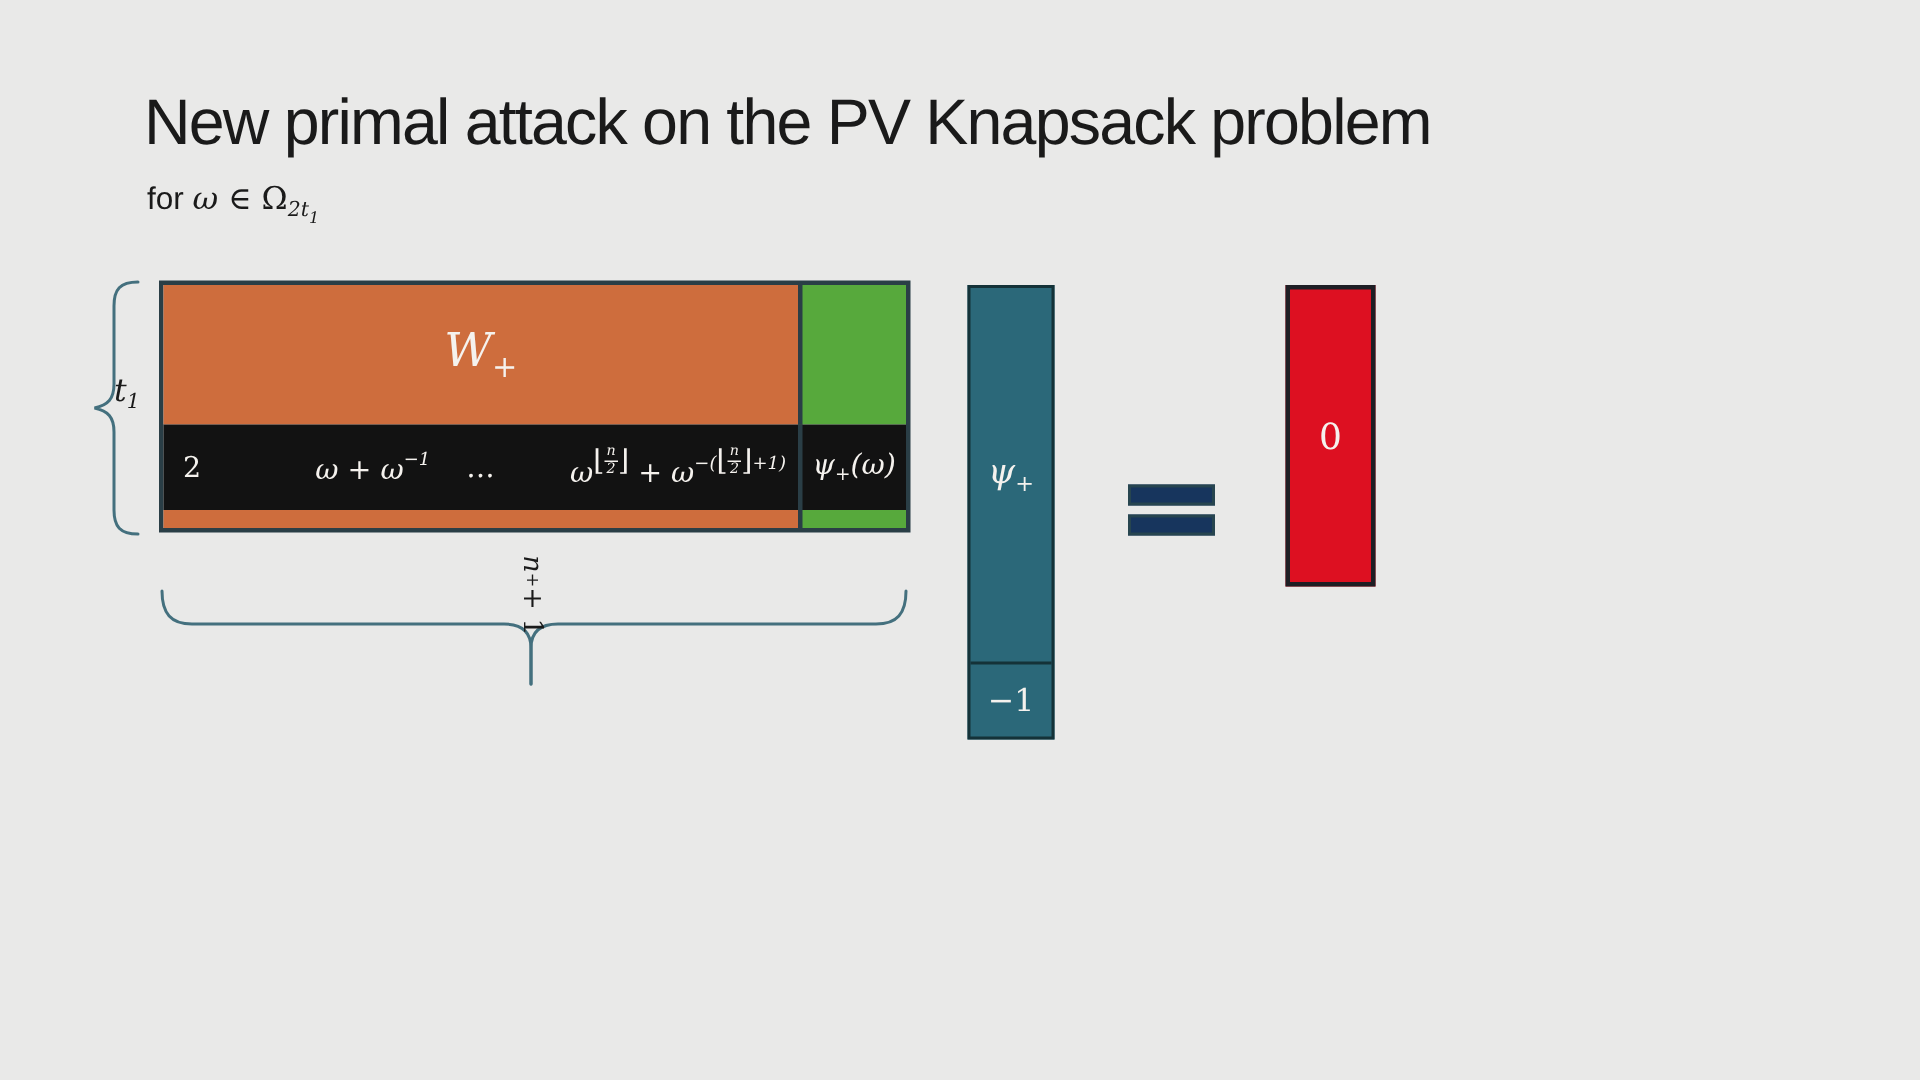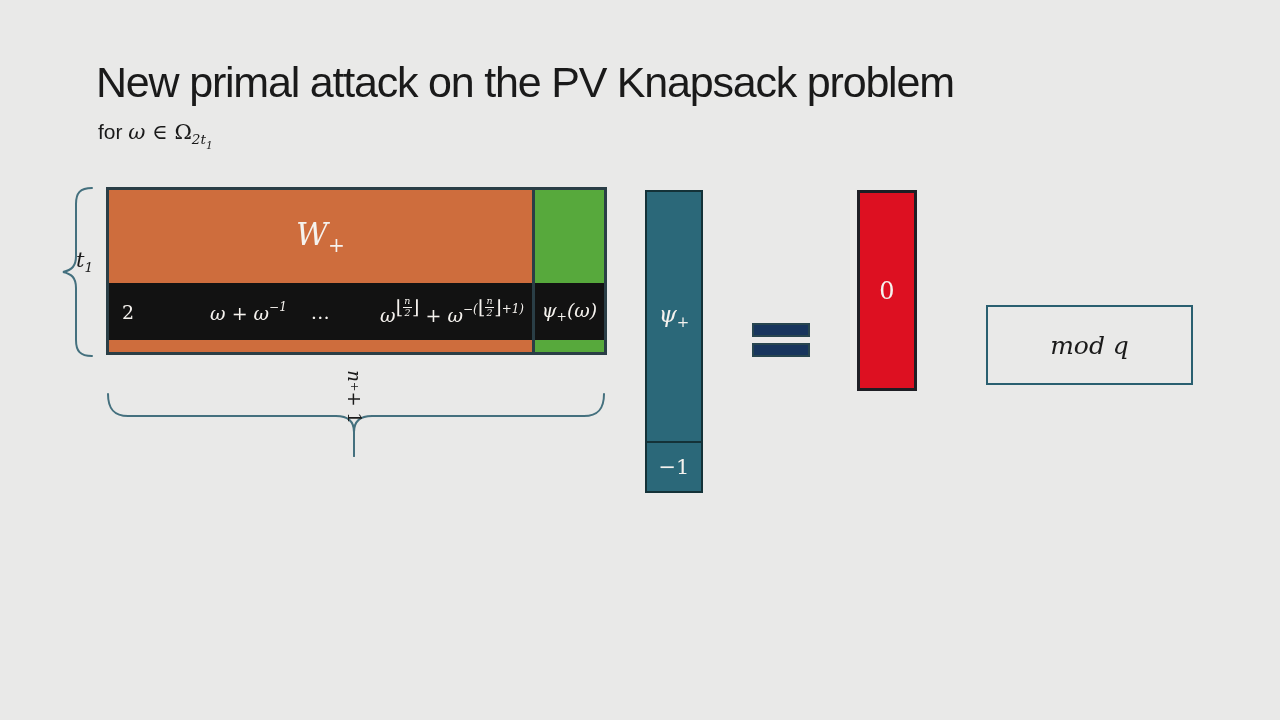--- a/index.html
+++ b/index.html
@@ -143,17 +143,14 @@
 
   <div class="equals">
     <div class="bar"></div>
     <div class="bar"></div>
   </div>
 
   <div class="vec-zero">
     <span class="math up">0</span>
   </div>
 
-  <div class="modq">
-    <span class="math">mod q</span>
-  </div>
 
 </div>
 
 </body></html>

